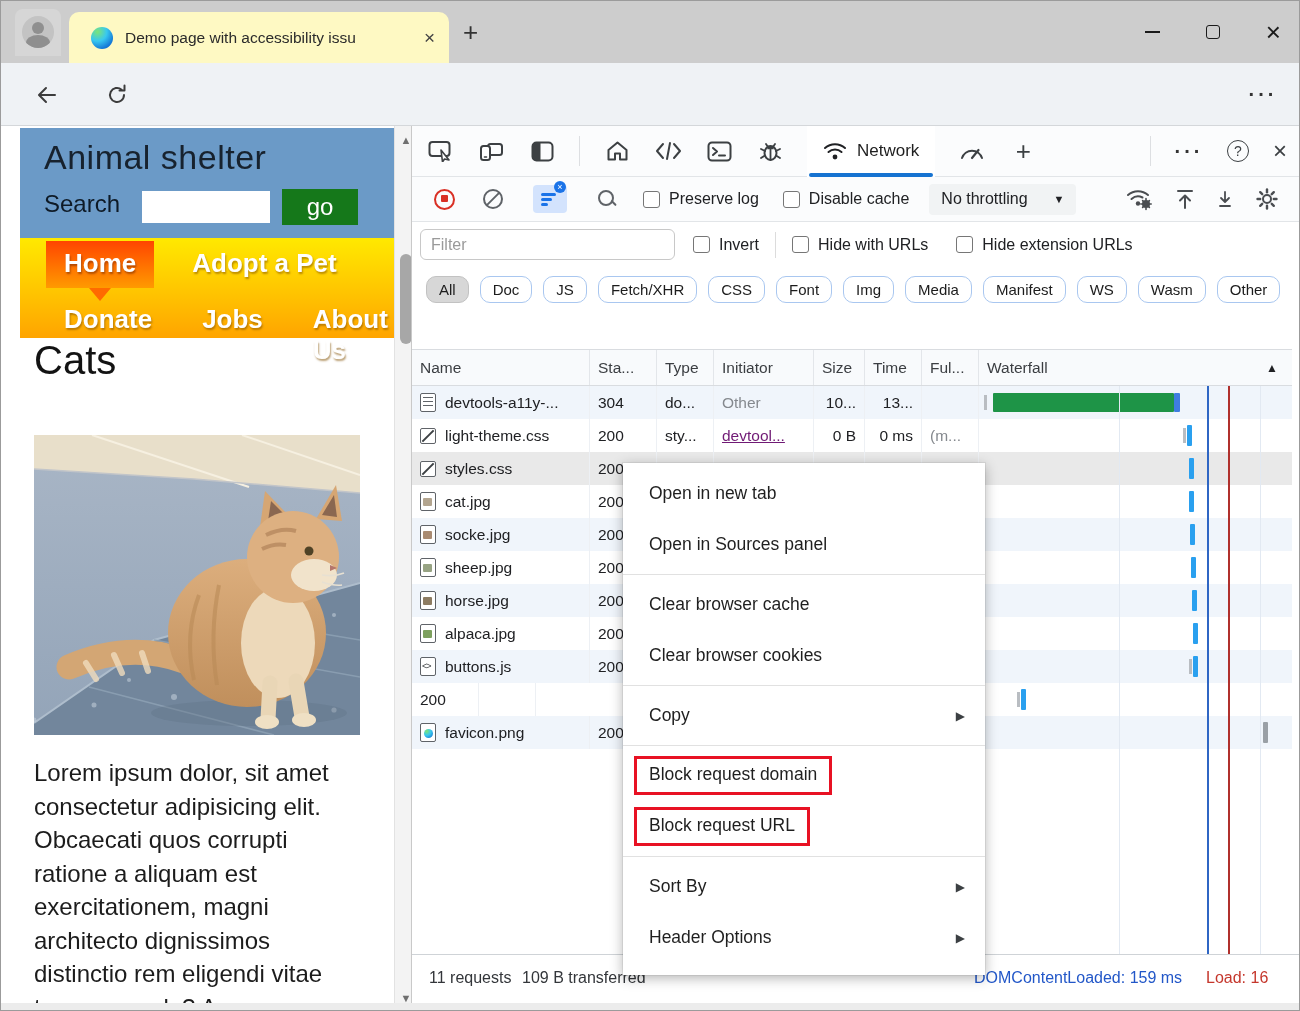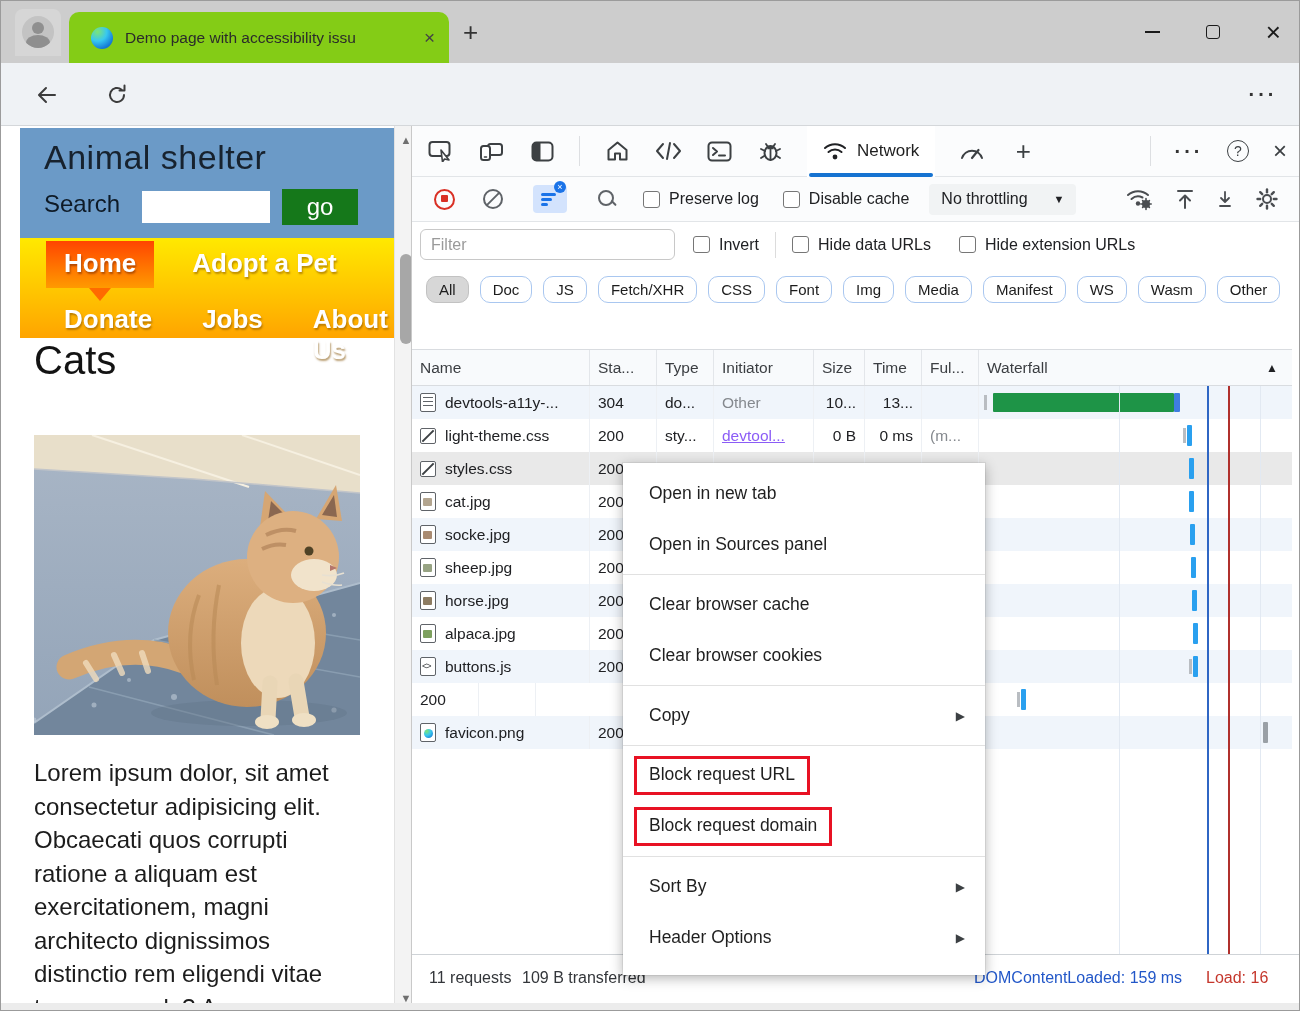--- a/index.html
+++ b/index.html
@@ -6,21 +6,21 @@
   body { background:#bfbfbf; font-family:"Liberation Sans", sans-serif; }
   .window { position:relative; width:1300px; height:1011px; background:#fff;
             border:1px solid #9b9b9b; overflow:hidden; }
 
   
   .titlebar { position:absolute; left:0; top:0; width:100%; height:62px; background:#cdcdcd; }
   .avatar-btn { position:absolute; left:14px; top:8px; width:46px; height:47px; background:#d6d6d6; border-radius:8px 8px 0 0; }
   .avatar { position:absolute; left:7px; top:7px; width:32px; height:32px; border-radius:50%; background:#c3c3c3; overflow:hidden; }
   .avatar::before { content:""; position:absolute; left:10px; top:6px; width:12px; height:12px; border-radius:50%; background:#8f8f8f; }
   .avatar::after  { content:""; position:absolute; left:4px; top:19px; width:24px; height:16px; border-radius:50% 50% 0 0; background:#8f8f8f; }
-  .tab { position:absolute; left:68px; top:11px; width:380px; height:51px; background:#84cc16; border-radius:10px 10px 0 0;
+  .tab { position:absolute; left:68px; top:11px; width:380px; height:51px; background:#fef9c3; border-radius:10px 10px 0 0;
          display:flex; align-items:center; padding:0 14px 0 22px; }
   .tab-favicon { width:22px; height:22px; border-radius:50%; flex:0 0 auto;
       background:radial-gradient(circle at 30% 22%, #7ce577 0%, #38c8f0 40%, #1479d7 75%, #0b5bbd 100%); }
   .tab-title { margin-left:12px; font-size:15.5px; color:#2b2b2b; white-space:nowrap; overflow:hidden; flex:1 1 auto;
       -webkit-mask-image:linear-gradient(90deg,#000 88%,transparent); mask-image:linear-gradient(90deg,#000 88%,transparent); }
   .tab-close { font-size:19px; color:#444; margin-left:8px; line-height:1; }
   .newtab-btn { position:absolute; left:462px; top:18px; font-size:26px; font-weight:300; color:#333; line-height:1; }
   .win-controls { position:absolute; right:18px; top:0; height:62px; display:flex; align-items:center; gap:46px; }
   .wc-min { width:15px; height:2px; background:#1a1a1a; }
   .wc-max { width:14px; height:14px; border:1.8px solid #1a1a1a; border-radius:3px; }
@@ -113,21 +113,21 @@
   .dt-hcell:last-child { border-right:none; }
   .sort-ind { position:absolute; right:14px; font-size:12px; color:#202124; }
 
   .dt-body { position:absolute; left:0; top:260px; width:880px; height:568px; overflow:hidden; }
   .dt-row { display:flex; width:100%; height:33px; }
   .dt-row.tint { background:#f0f5fb; }
   .dt-row.selected { background:#e9e9e9; }
   .dt-cell { height:100%; border-right:1px solid #edf0f4; display:flex; align-items:center; padding:0 8px; font-size:15.5px; color:#202124; overflow:hidden; white-space:nowrap; }
   .dt-cell.num { justify-content:flex-end; }
   .dt-cell.gray { color:#85898e; }
-  .dt-cell a { color:#8b5cf6; text-decoration:underline; }
+  .dt-cell a { color:#701a75; text-decoration:underline; }
   .wf-cell { position:relative; border-right:none; padding:0; }
   .wf-tick { position:absolute; top:6px; width:5px; height:21px; border-radius:1px; }
   .wf-pre { position:absolute; top:9px; width:3px; height:15px; background:#b9bdc2; }
   .wf-bar { position:absolute; top:7px; height:19px; background:#1e9447; border-radius:1px; }
   .wf-cap { position:absolute; top:7px; height:19px; width:6px; background:#3f7de0; border-radius:1px; }
   .wf-line { position:absolute; top:0; bottom:0; width:1px; }
 
   
   .fi { width:16px; height:19px; border:1.6px solid #5f6368; border-radius:2px; position:relative; flex:0 0 auto; margin-right:9px; background:#fff; }
   .fi-doc::before { content:""; position:absolute; left:2px; right:2px; top:3px; height:9px;
@@ -420,21 +420,21 @@
 
     <div class="dt-filterbar">
       <input class="filter-input" type="text" placeholder="Filter" style="">
       <label class="cb-label" style="margin-left:18px;">
           <span class="cb"></span>
           <span>Invert</span>
         </label>
       <span class="fb-div"></span>
       <label class="cb-label">
           <span class="cb"></span>
-          <span>Hide data URLs</span>
+          <span>Hide with URLs</span>
         </label>
       <label class="cb-label" style="margin-left:28px;">
           <span class="cb"></span>
           <span>Hide extension URLs</span>
         </label>
     </div>
 
     <div class="dt-chips" id="chips">
         <span class="chip active">All</span>
         <span class="chip">Doc</span>
@@ -668,24 +668,24 @@
       <div class="mi">
         <span>Clear browser cookies</span>
       </div>
       <div class="msep"></div>
       <div class="mi">
         <span>Copy</span>
         <span class="arr">▶</span>
       </div>
       <div class="msep"></div>
       <div class="mi">
+        <span class="hl" style="border-color: rgb(232, 17, 35);">Block request domain</span>
+      </div>
+      <div class="mi">
         <span class="hl" style="border-color: rgb(232, 17, 35);">Block request URL</span>
-      </div>
-      <div class="mi">
-        <span class="hl" style="border-color: rgb(232, 17, 35);">Block request domain</span>
       </div>
       <div class="msep"></div>
       <div class="mi">
         <span>Sort By</span>
         <span class="arr">▶</span>
       </div>
       <div class="mi">
         <span>Header Options</span>
         <span class="arr">▶</span>
       </div>

